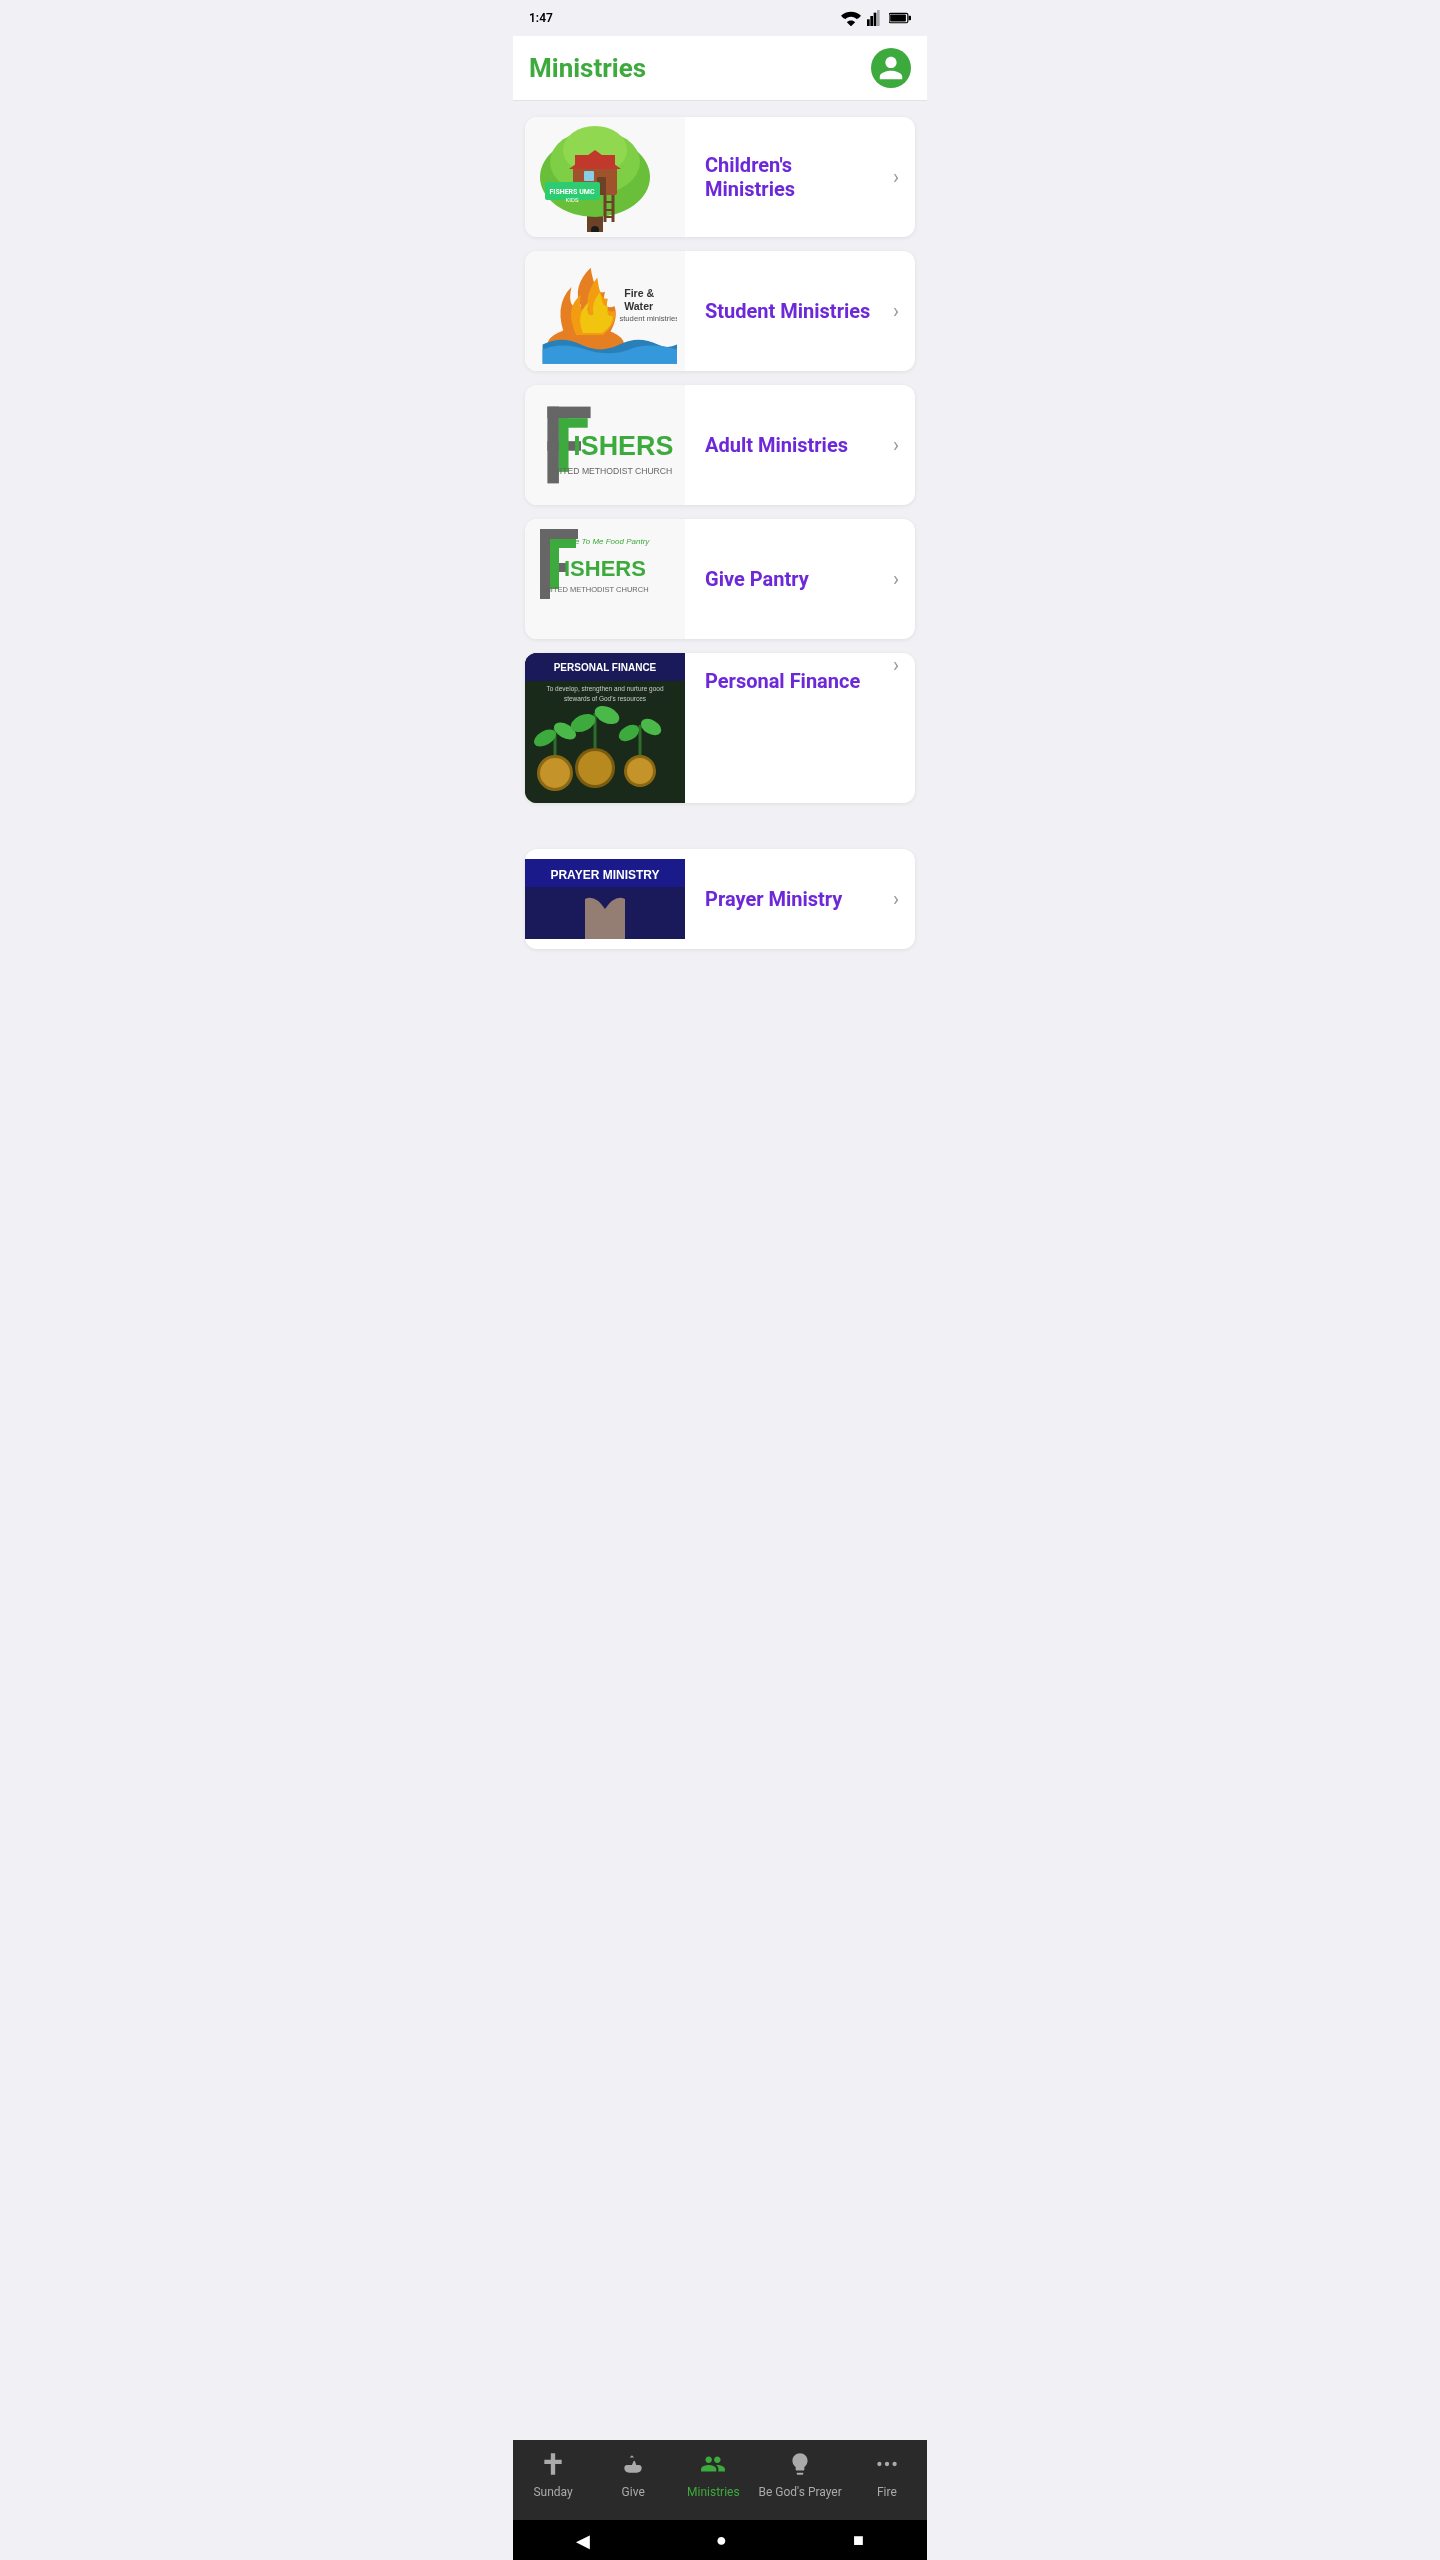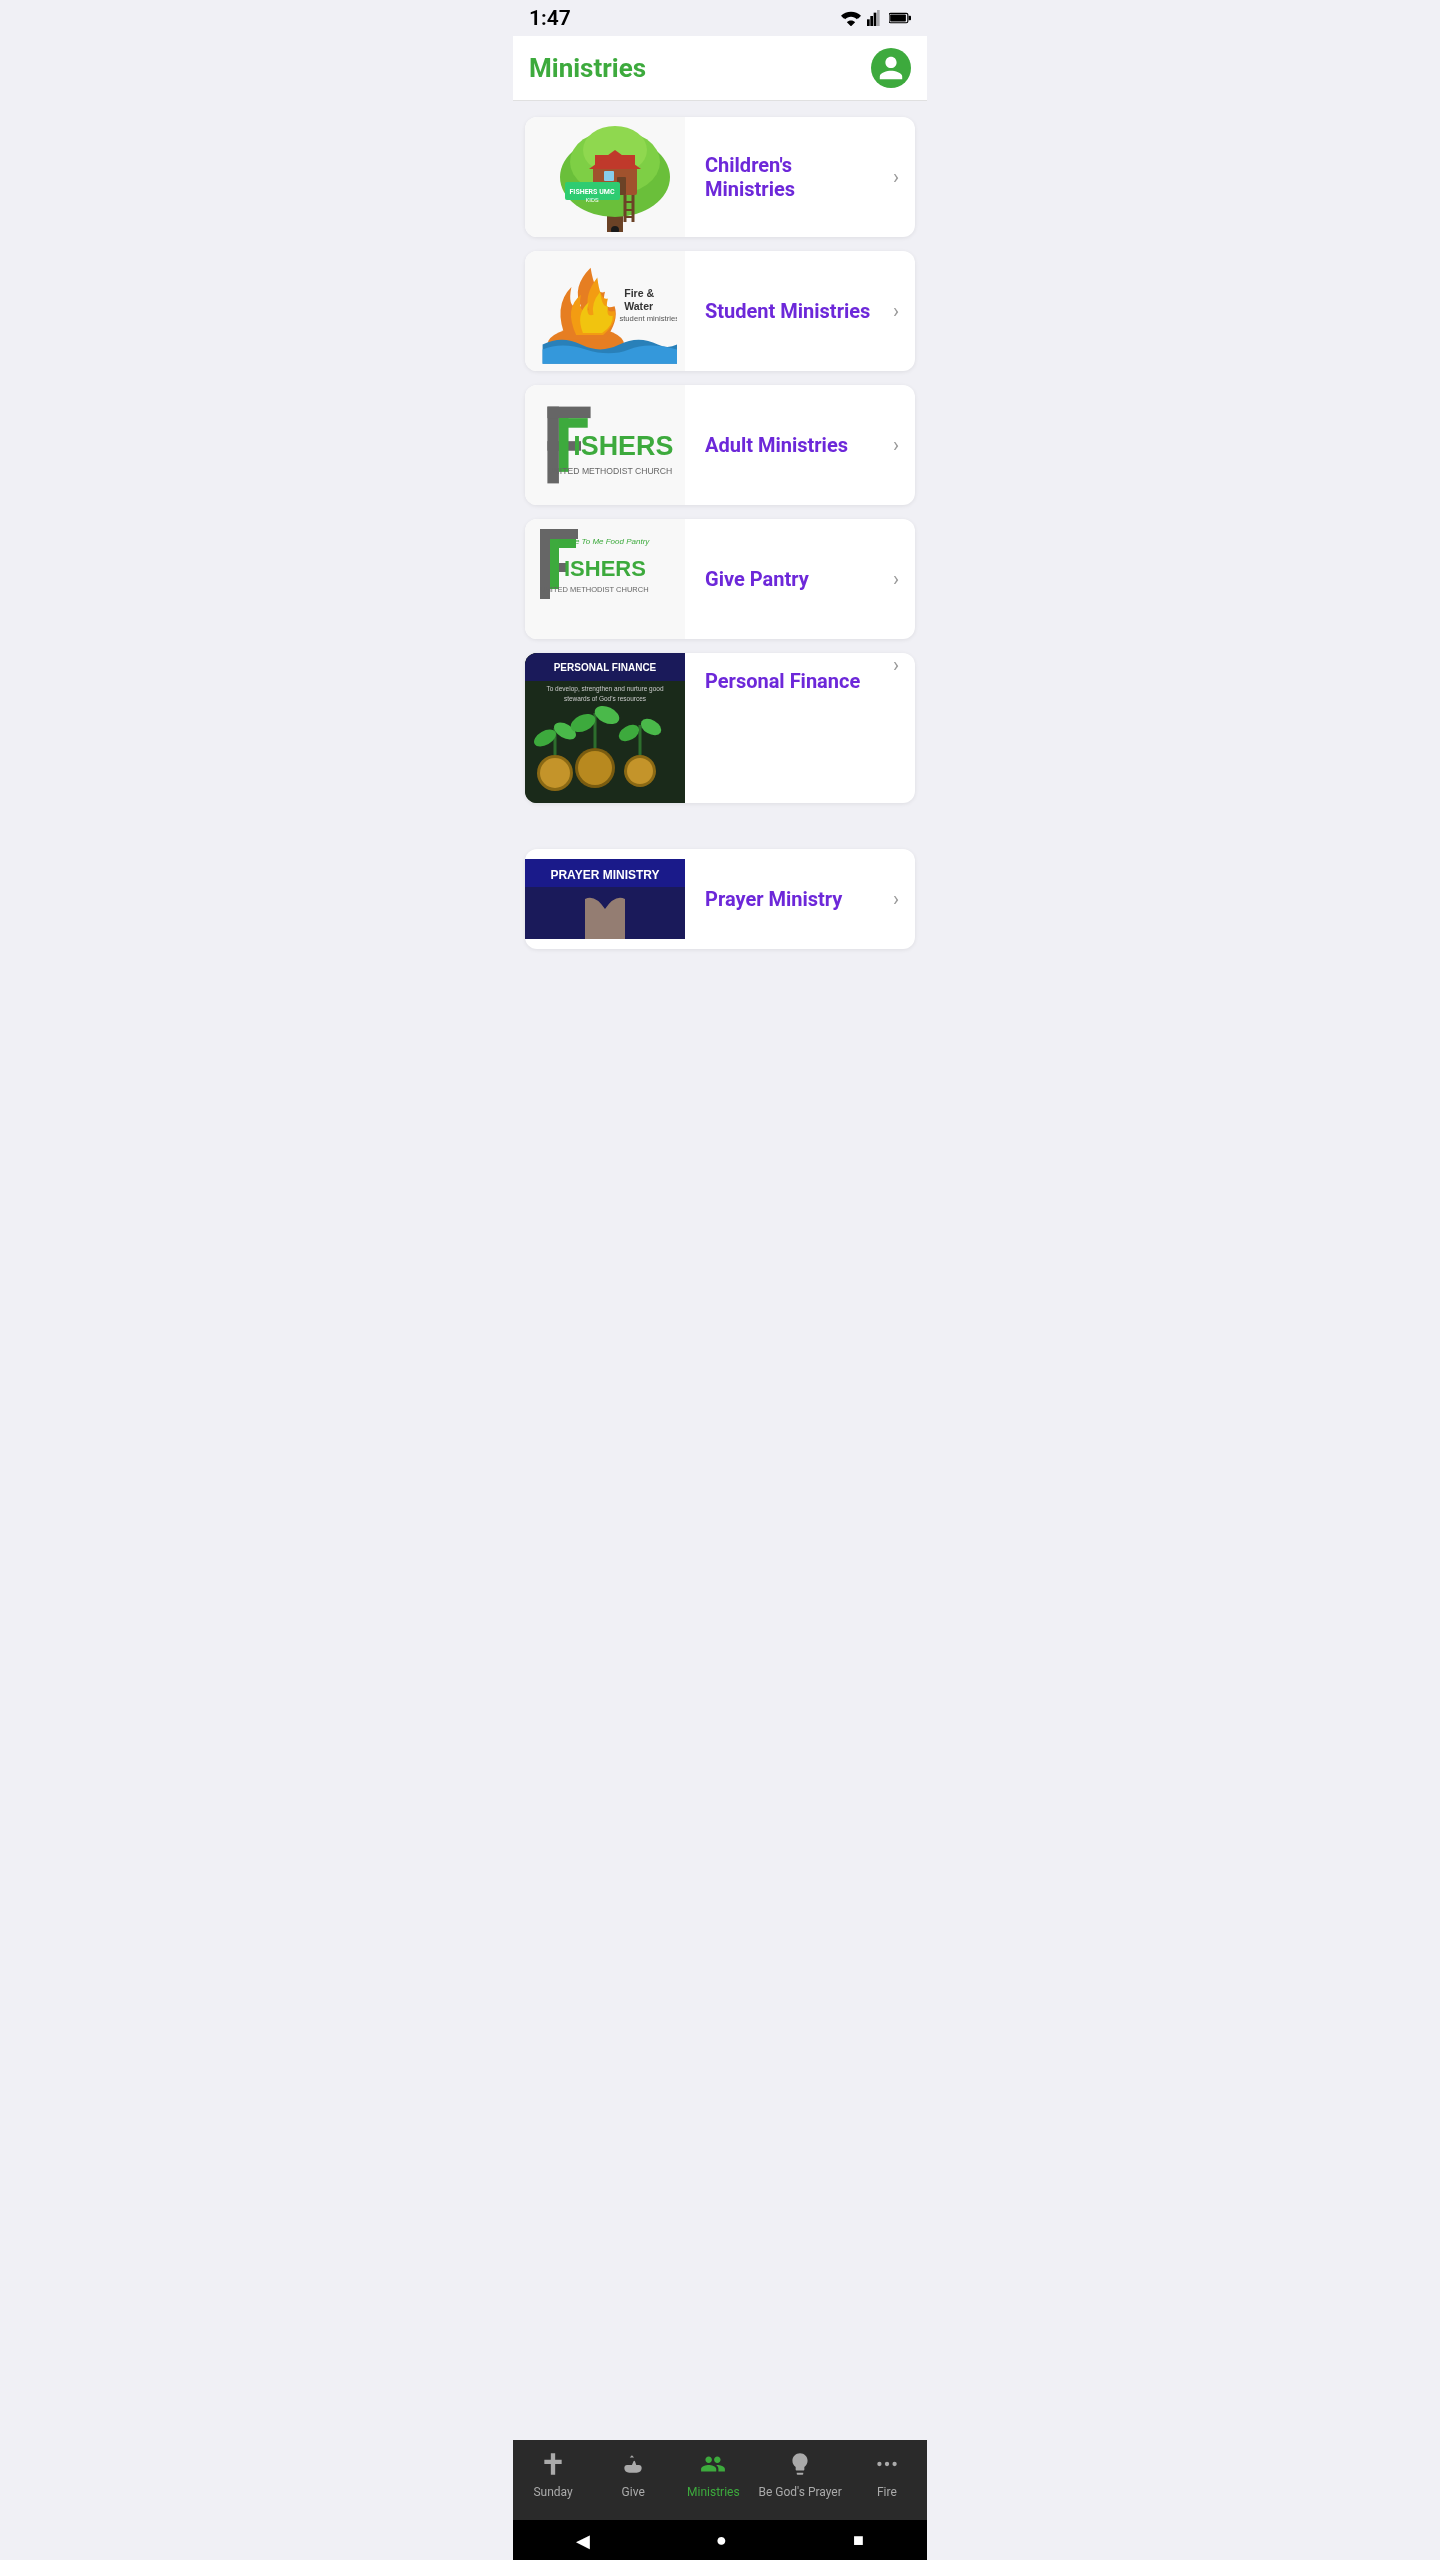--- a/index.html
+++ b/index.html
@@ -23,21 +23,21 @@
     .status-bar {
       background-color: #f0f0f5;
       padding: 8px 16px;
       display: flex;
       justify-content: space-between;
       align-items: center;
       height: 36px;
     }
 
     .status-time {
-      font-size: 21px;
+      font-size: 12px;
       font-weight: 600;
       color: #000;
     }
 
     .status-icons {
       display: flex;
       align-items: center;
       gap: 6px;
     }
 
@@ -123,21 +123,21 @@
       color: #999;
       font-size: 20px;
     }
 
     
     .treehouse-img {
       width: 150px;
       height: 120px;
       display: flex;
       align-items: center;
-      justify-content: flex-end;
+      justify-content: flex-start;
     }
 
     
     .fire-water-img {
       width: 160px;
       height: 120px;
       display: flex;
       align-items: center;
       justify-content: flex-start;
       padding: 8px;

